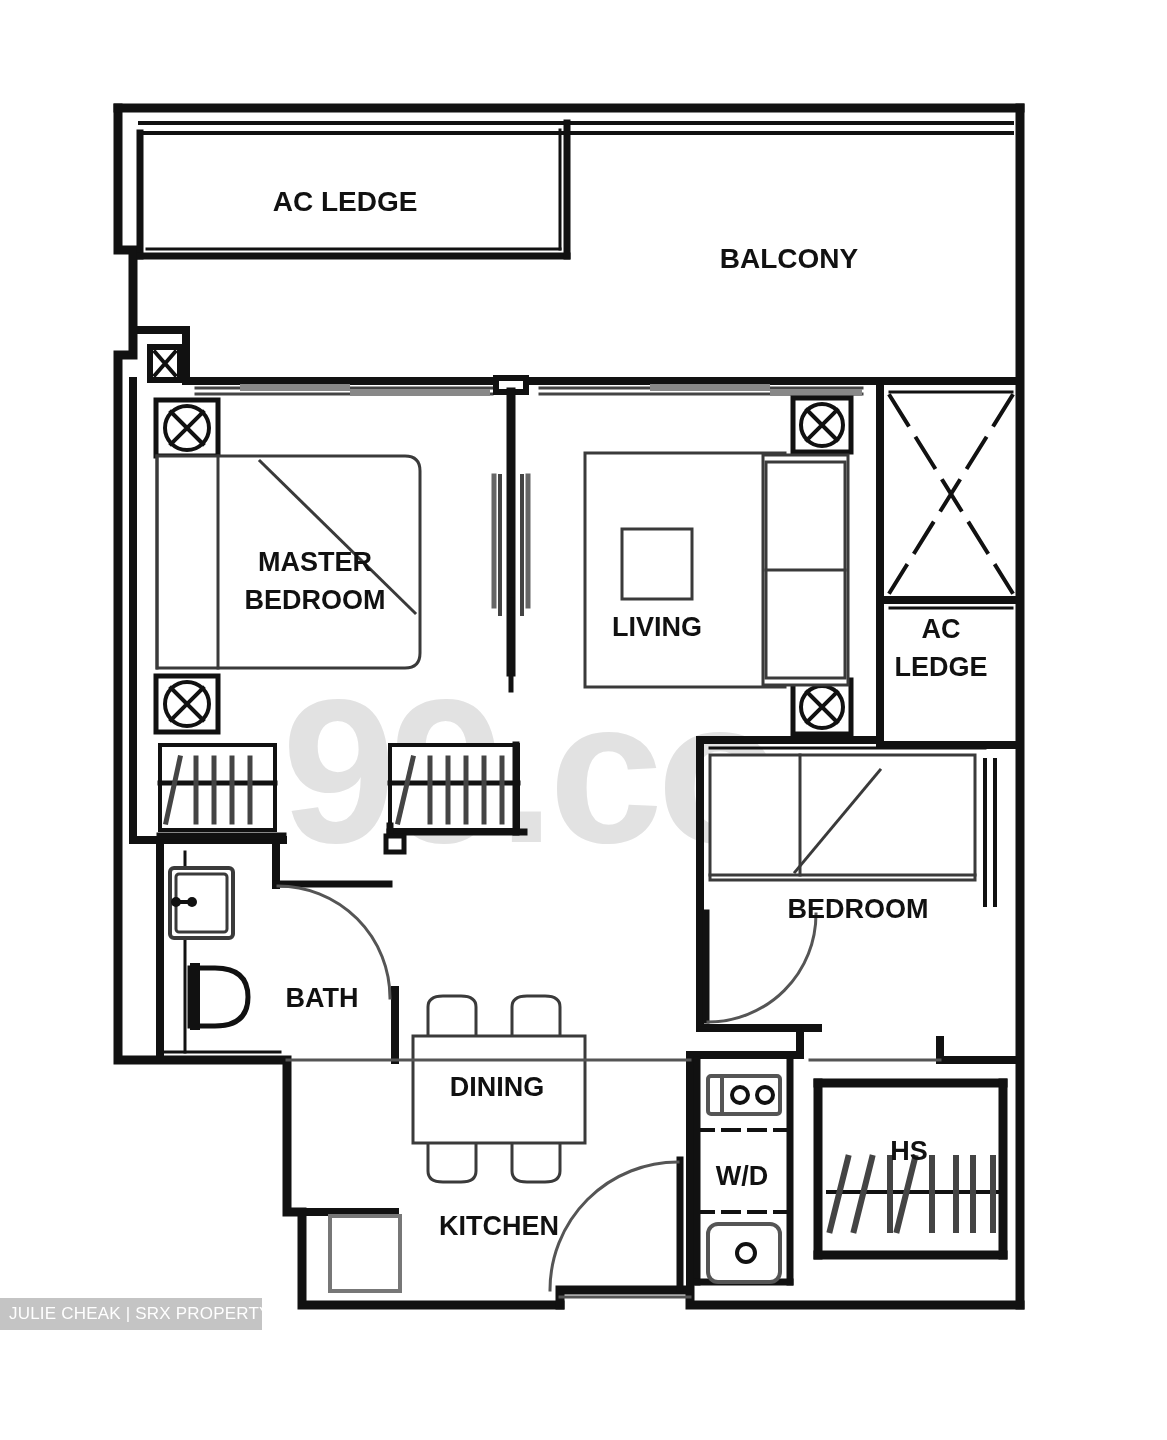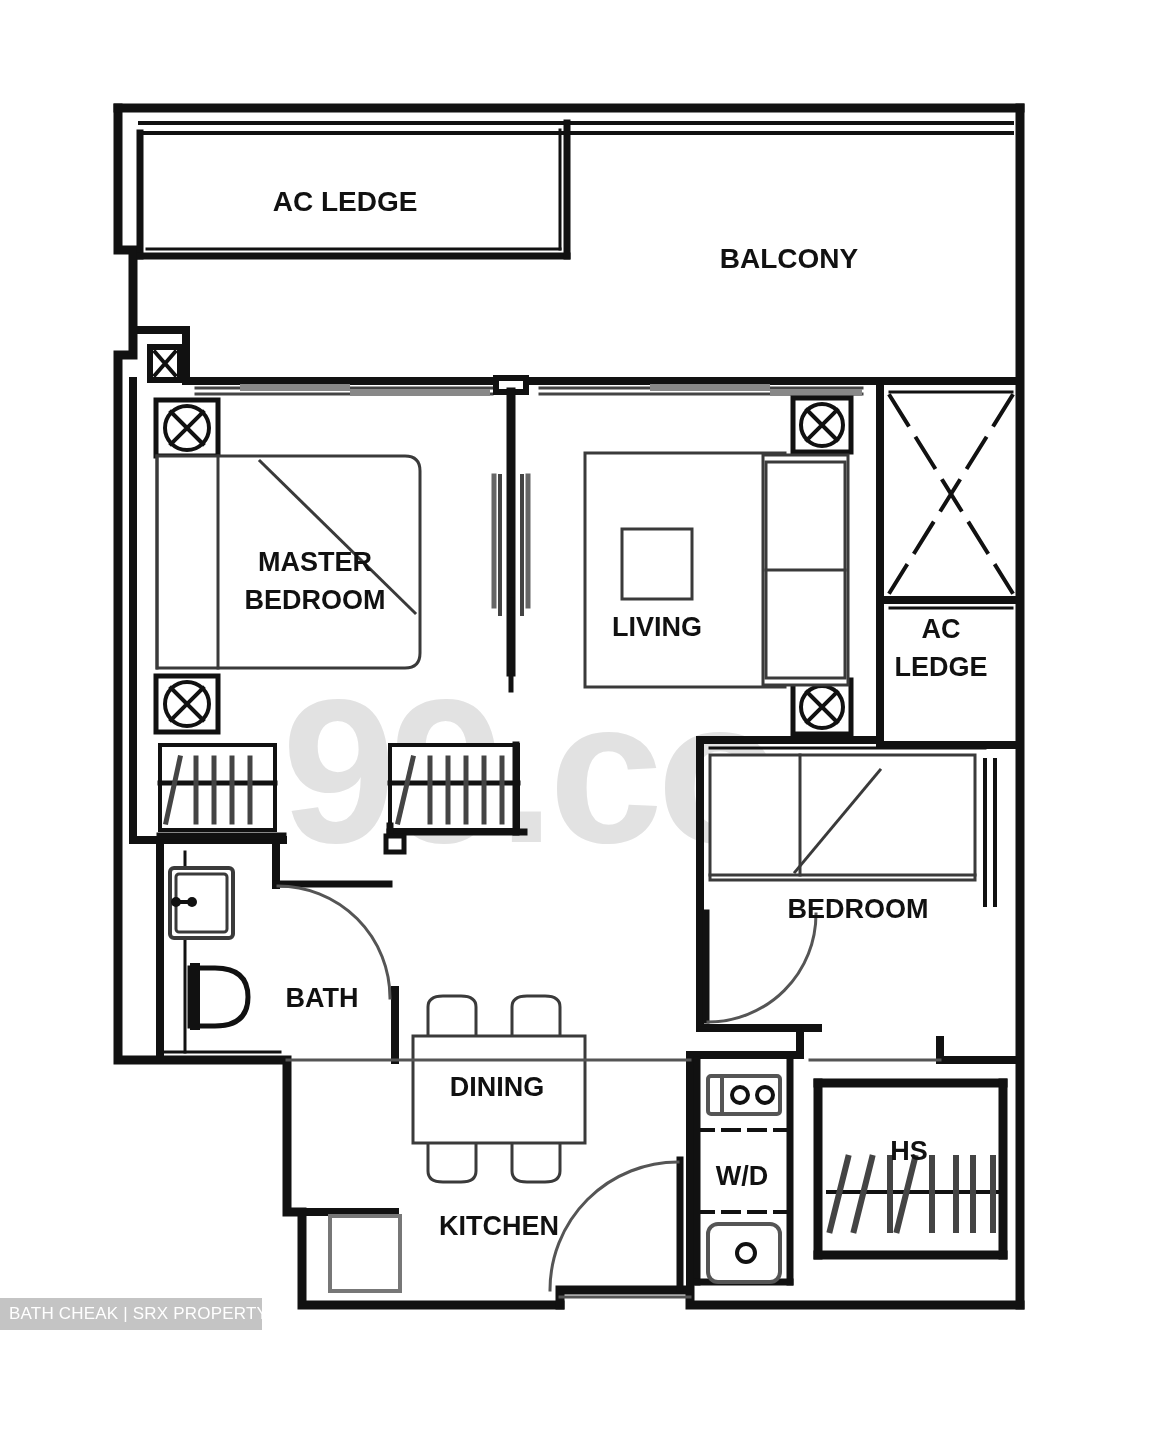--- a/index.html
+++ b/index.html
@@ -369,16 +369,16 @@
         <text class="rmlabel" x="858" y="911" font-size="27"><tspan x="858">BEDROOM</tspan></text>
         <text class="rmlabel" x="322" y="1000" font-size="27"><tspan x="322">BATH</tspan></text>
         <text class="rmlabel" x="497" y="1089" font-size="27"><tspan x="497">DINING</tspan></text>
         <text class="rmlabel" x="499" y="1228" font-size="27"><tspan x="499">KITCHEN</tspan></text>
         <text class="rmlabel" x="742" y="1178" font-size="27"><tspan x="742">W/D</tspan></text>
         <text class="rmlabel" x="909" y="1153" font-size="27"><tspan x="909">HS</tspan></text>
       </g>
   </svg>
 
   <div class="wm-bar">
-    <span>BATH CHEAK | SRX PROPERTY</span>
+    <span>JULIE CHEAK | SRX PROPERTY</span>
   </div>
 
 </div>
 
 </body></html>

